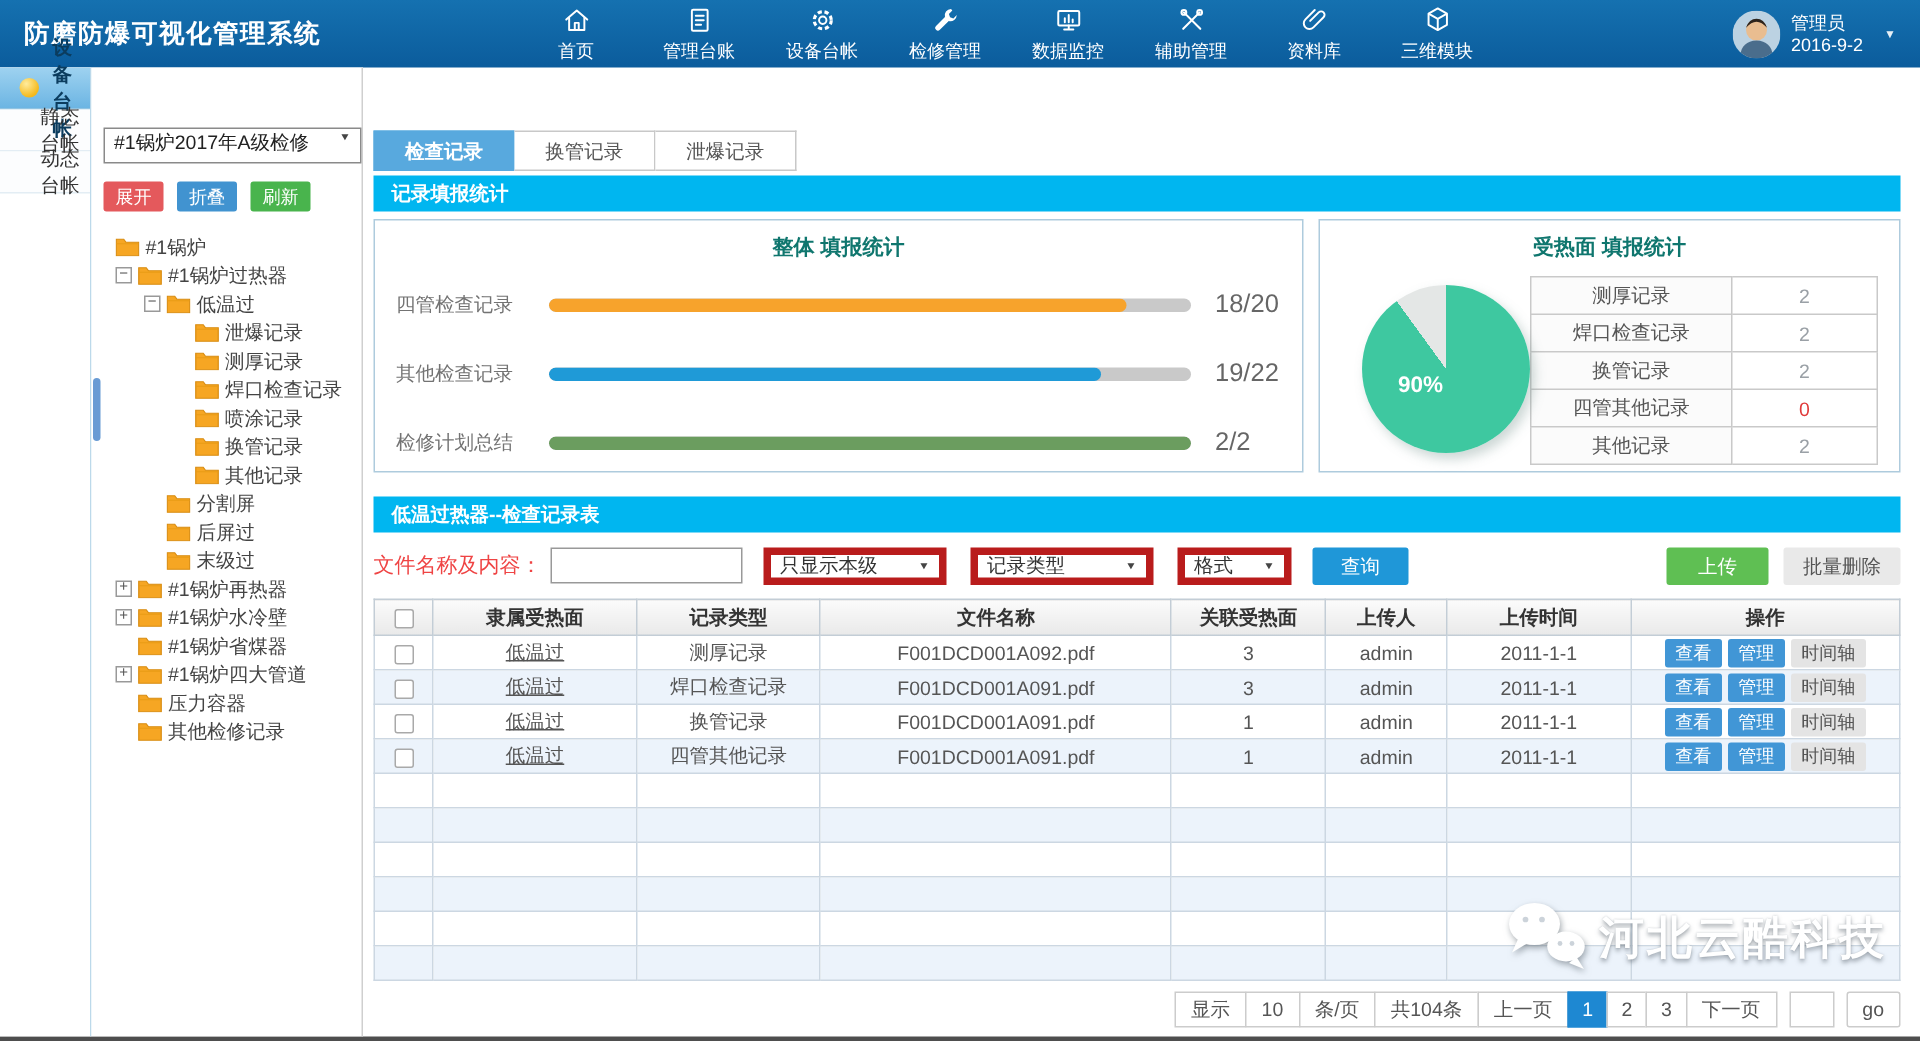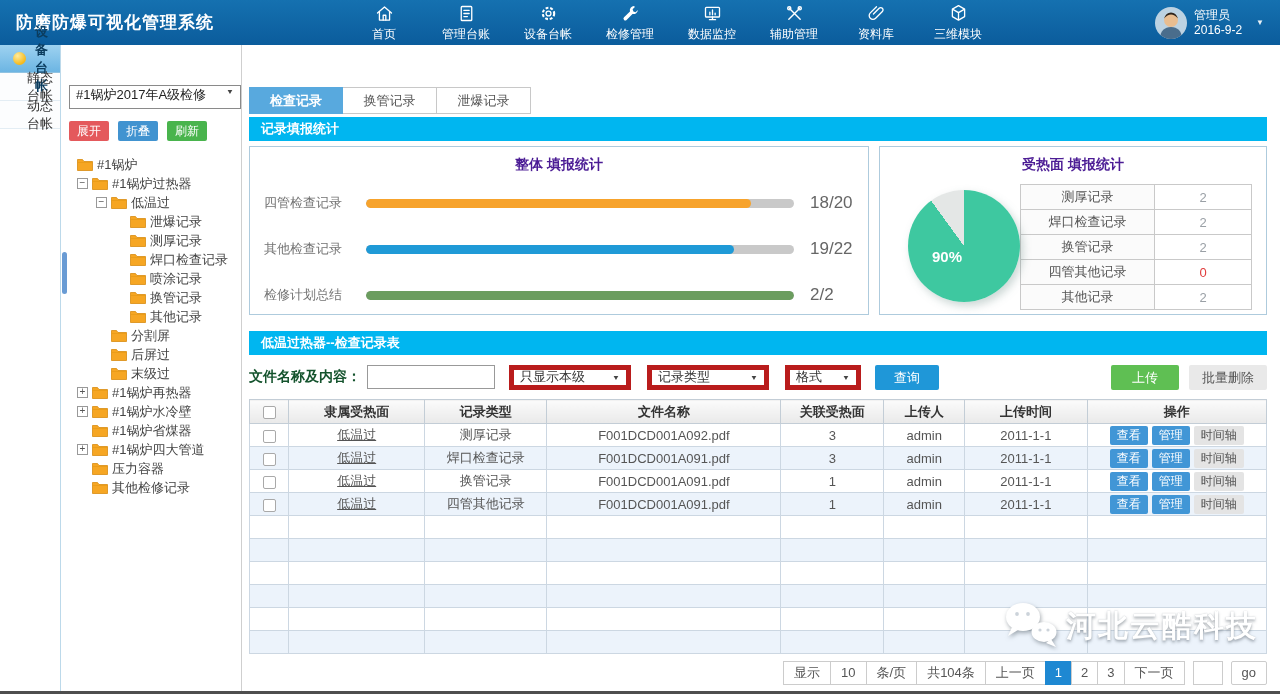--- a/index.html
+++ b/index.html
@@ -43,38 +43,38 @@
   .tab { width:94px; height:27px; line-height:25px; text-align:center; font-size:13px; color:#555; background:#fff; border:1px solid #c8c8c8; cursor:pointer; }
   .tab + .tab { border-left:none; }
   .tab.active { background:#58a9de; color:#fff; border-color:#58a9de; font-weight:bold; }
   .cyanbar { margin-top:3px; background:#00b6f0; color:#fff; font-size:13px; font-weight:bold; height:24px; line-height:24px; padding-left:12px; }
   .cyanbar.cb2 { margin-top:16px; }
 
   .stats-row { display:flex; gap:10px; margin-top:5px; }
   .panel { border:1px solid #aecbdd; height:169px; background:#fff; }
   .p-left { width:620px; }
   .p-right { flex:1; }
-  .panel h3 { margin-top:9px; text-align:center; font-size:14px; color:#4c1d95; }
+  .panel h3 { margin-top:9px; text-align:center; font-size:14px; color:#0f766e; }
   #bars { margin-top:6px; }
   .bar-row { display:flex; align-items:center; height:46px; padding:0 14px; }
   .bar-label { width:96px; color:#737373; font-size:13px; flex:none; }
   .bar-track { flex:1; height:9px; background:#c9c9c9; border-radius:5px; margin:0 16px 0 6px; overflow:hidden; }
   .bar-fill { display:block; height:9px; border-radius:5px; }
   .bar-value { width:44px; color:#666; font-size:17px; flex:none; }
   .surface-flex { display:flex; align-items:flex-start; }
   .pie { width:112px; height:112px; border-radius:50%; margin:16px 0 0 28px; position:relative; box-shadow:3px 4px 8px rgba(110,140,135,.35); flex:none; }
   .pie-label { position:absolute; left:24px; top:58px; color:#fff; font-weight:bold; font-size:15px; }
   .surface-table { margin:10px 14px 0 auto; border-collapse:collapse; width:232px; font-size:13px; }
   .surface-table td { border:1px solid #c9c9c9; height:25px; text-align:center; }
   .s-label { width:134px; color:#555; background:#fbfbfb; }
   .s-val { color:#9aa0a6; }
   .s-val.red { color:#e03b3b; }
 
   .filterbar { display:flex; align-items:center; height:44px; }
-  .f-label { font-size:14px; font-weight:bold; color:#14532d; }
+  .f-label { font-size:14px; font-weight:normal; color:#ef4444; }
   .f-input { width:128px; height:24px; border:1px solid #999; margin-left:6px; font-size:13px; padding:0 4px; }
   .fsels { display:flex; gap:16px; margin-left:14px; }
   .fselect { height:25px; border:5px solid #b91c1c; display:flex; align-items:center; justify-content:space-between; padding:0 6px; font-size:13px; color:#333; background:#fff; cursor:pointer; }
   .btn { display:inline-block; text-align:center; font-size:13px; color:#fff; border-radius:2px; cursor:pointer; }
   .btn-search { width:64px; height:25px; line-height:25px; background:#1f97d8; margin-left:14px; }
   .f-spacer { flex:1; }
   .btn-upload { width:68px; height:25px; line-height:25px; background:#5fbf53; margin-right:10px; }
   .btn-del { width:78px; height:25px; line-height:25px; background:#e9e9e9; color:#555; }
 
   .records { width:100%; border-collapse:collapse; table-layout:fixed; font-size:13px; }

